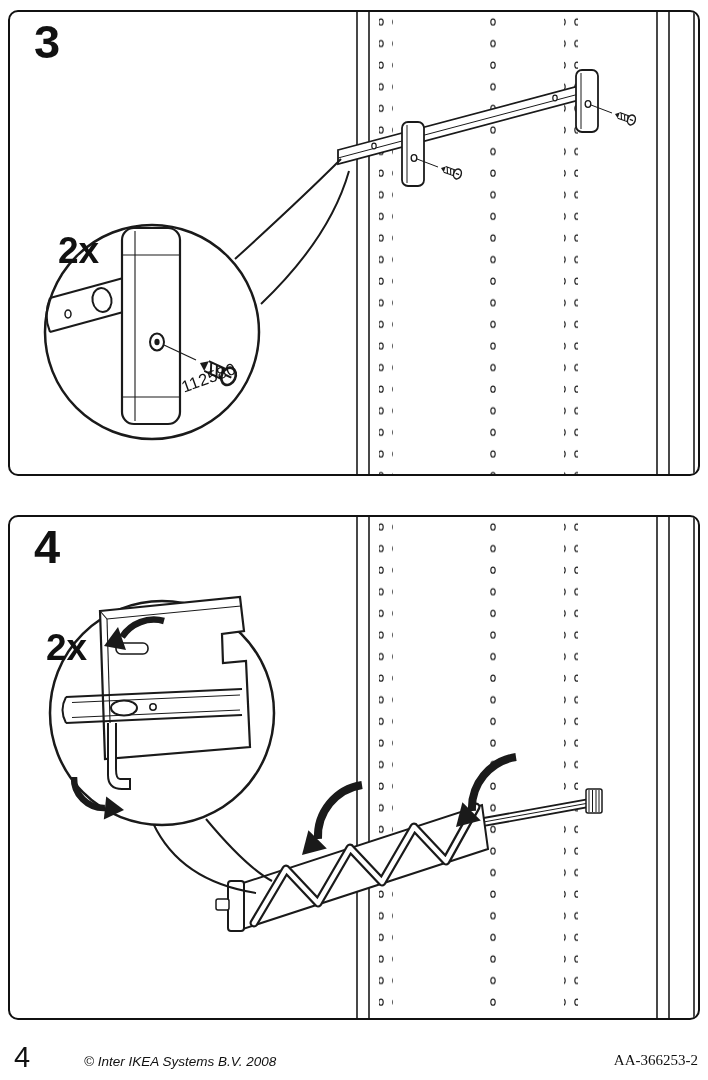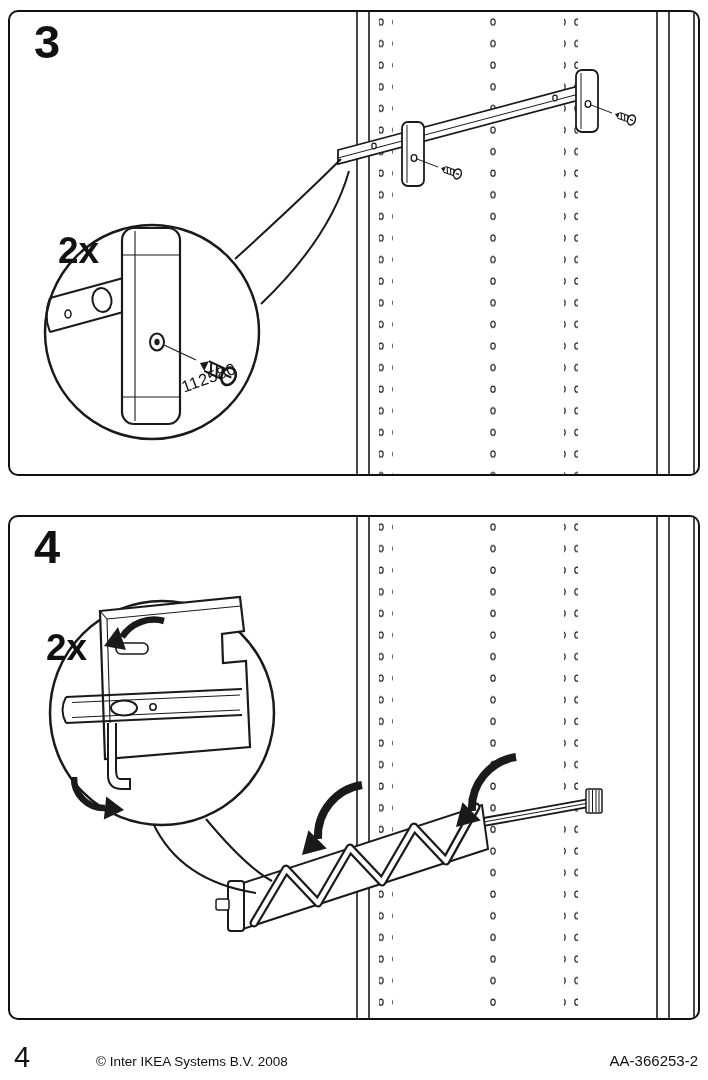--- a/index.html
+++ b/index.html
@@ -28,22 +28,22 @@
   .qty-4 { left: 36px; top: 110px; }
   .part-num {
     position: absolute; left: 172px; top: 366px;
     font-size: 16.5px; letter-spacing: 0.5px;
     transform: rotate(-20deg); transform-origin: left center;
     white-space: nowrap;
   }
 
   footer { position: absolute; left: 0; top: 1020px; width: 708px; height: 60px; background: #fff; }
   .pageno   { position: absolute; left: 14px;  bottom: 6px;  font-size: 29px; }
-  .copyright{ position: absolute; left: 96px;  bottom: 11px; font-size: 13.5px; }
-  .docref   { position: absolute; right: 10px; bottom: 11px; font-size: 15px; }
+  .copyright{ position: absolute; left: 84px;  bottom: 11px; font-size: 13.5px; font-style: italic; }
+  .docref   { position: absolute; right: 10px; bottom: 11px; font-size: 15px; font-family: Liberation Serif, serif; }
 </style>
 </head>
 <body>
 
 <div class="page">
 
   <section class="panel panel-3">
     <svg width="692" height="466" viewBox="0 0 692 466" xmlns="http://www.w3.org/2000/svg">
       <defs>
         <pattern id="holesA" width="14" height="21.6" patternUnits="userSpaceOnUse">

